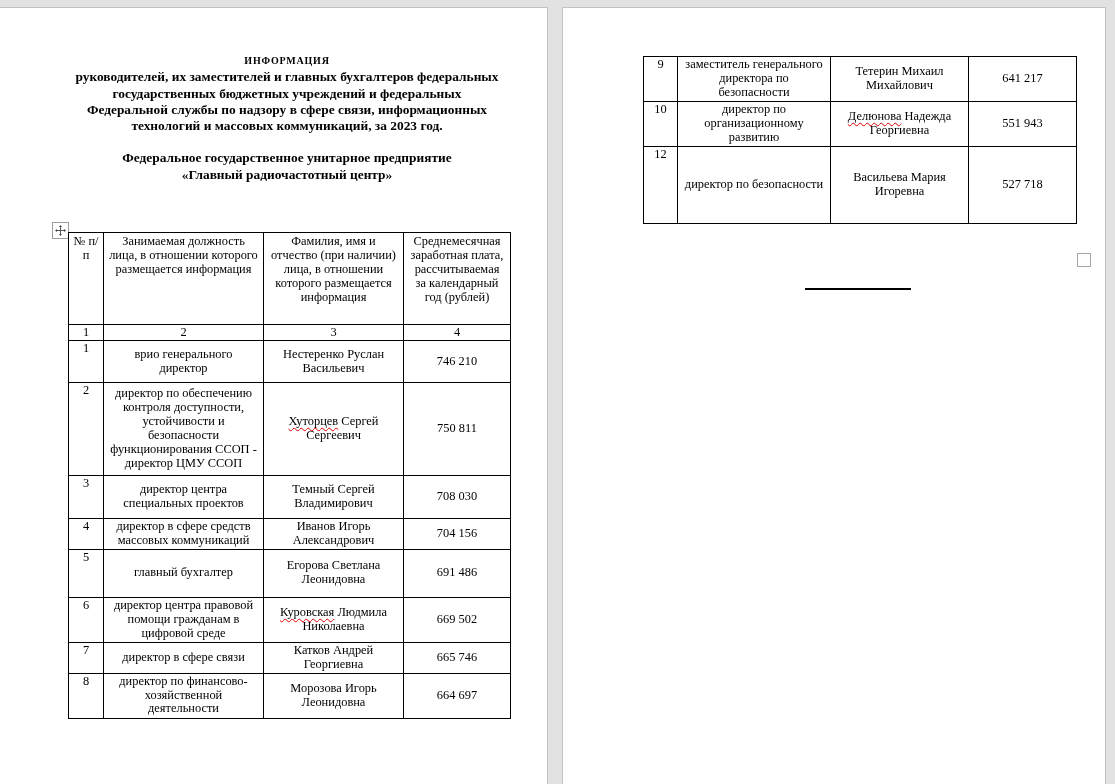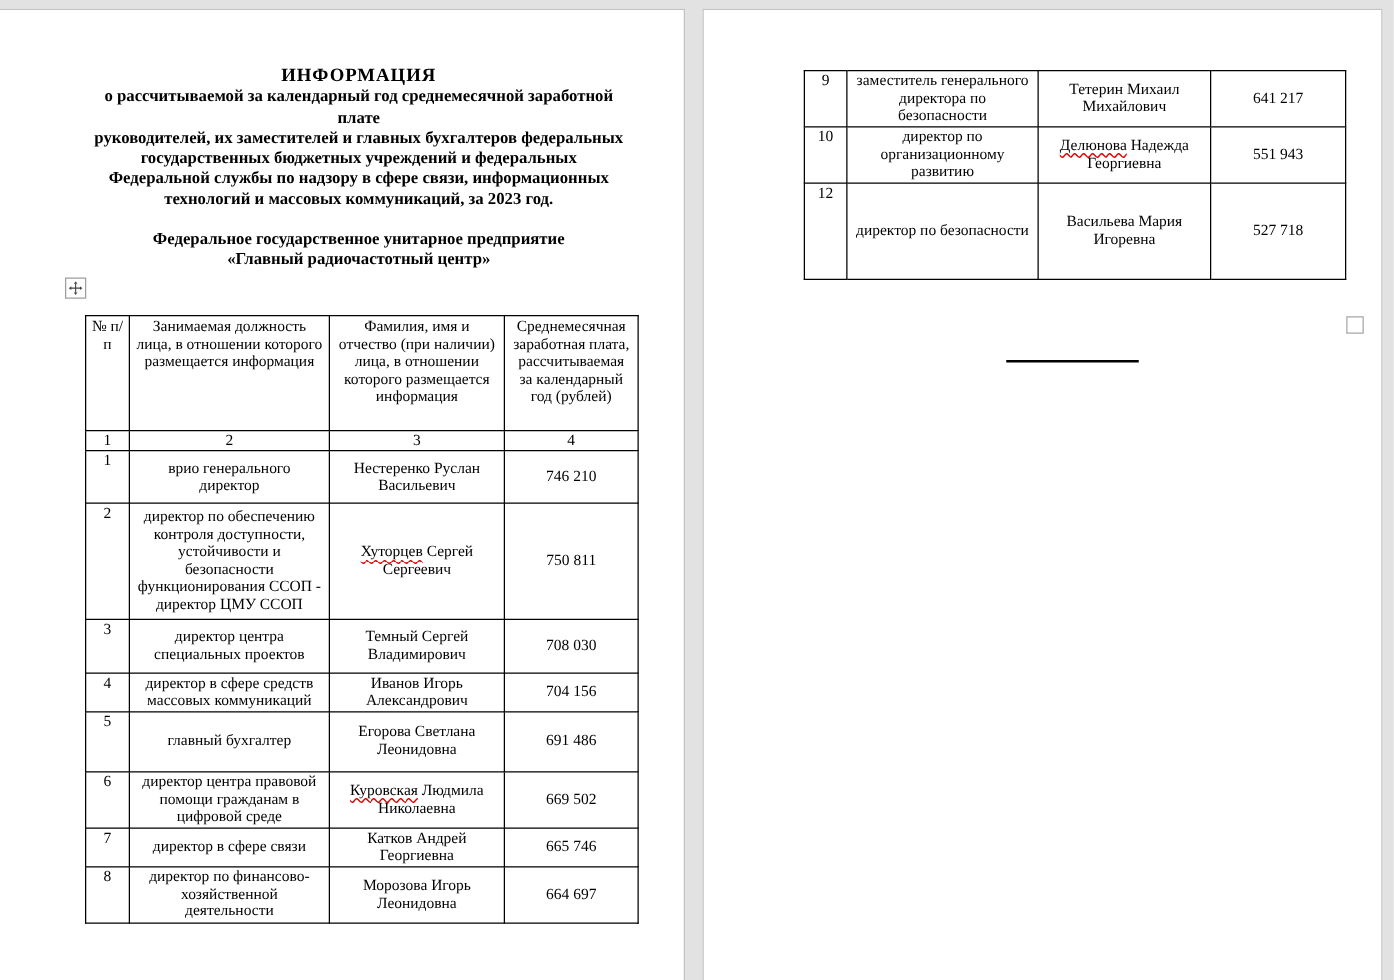--- a/index.html
+++ b/index.html
@@ -13,29 +13,29 @@
     background:#fff;border:1px solid #c2c2c2;
   }
   #page1{left:-2px;width:550px}
   #page2{left:562px;width:544px}
 
   
   .title-block{
     position:absolute;left:67px;top:45px;width:442px;
     text-align:center;font-weight:bold;font-size:13.4px;line-height:16.3px;
   }
-  .t-heading{font-size:15px;letter-spacing:.8px}
+  .t-heading{font-size:10px;letter-spacing:.8px}
   .t-spacer{height:16px}
 
   
   .doc-table{
     position:absolute;border-collapse:collapse;table-layout:fixed;
     font-size:12.4px;line-height:13.9px;text-align:center;
   }
-  #table1{left:69px;top:244px;width:442px}
+  #table1{left:69px;top:224px;width:442px}
   #table2{left:80px;top:48px;width:433px}
   .doc-table td{border:1px solid #000;vertical-align:middle;padding:1px 6px;word-wrap:break-word}
   .doc-table td.hdr{vertical-align:top;padding:2px 4px}
   .doc-table td.c-num{vertical-align:top;padding:1px 2px}
   .doc-table td.num-cell{padding:0 2px}
   #table1 tr:nth-child(1){height:92px}
   #table1 tr:nth-child(2){height:16px}
   #table1 tr:nth-child(3){height:42px}
   #table1 tr:nth-child(4){height:93px}
   #table1 tr:nth-child(5){height:43px}
@@ -77,21 +77,20 @@
 </style>
 </head>
 <body>
 
 <div>
 
   <div class="page" id="page1">
 
     <div class="title-block">
       <div class="t-line t-heading">ИНФОРМАЦИЯ</div>
-      <div class="t-line">о рассчитываемой за календарный год среднемесячной заработной плате</div>
       <div class="t-line">руководителей, их заместителей и главных бухгалтеров федеральных</div>
       <div class="t-line">государственных бюджетных учреждений и федеральных</div>
       <div class="t-line">Федеральной службы по надзору в сфере связи, информационных</div>
       <div class="t-line">технологий и массовых коммуникаций, за 2023 год.</div>
       <div class="t-spacer"></div>
       <div class="t-line">Федеральное государственное унитарное предприятие</div>
       <div class="t-line">«Главный радиочастотный центр»</div>
     </div>
 
     <div class="handle">

